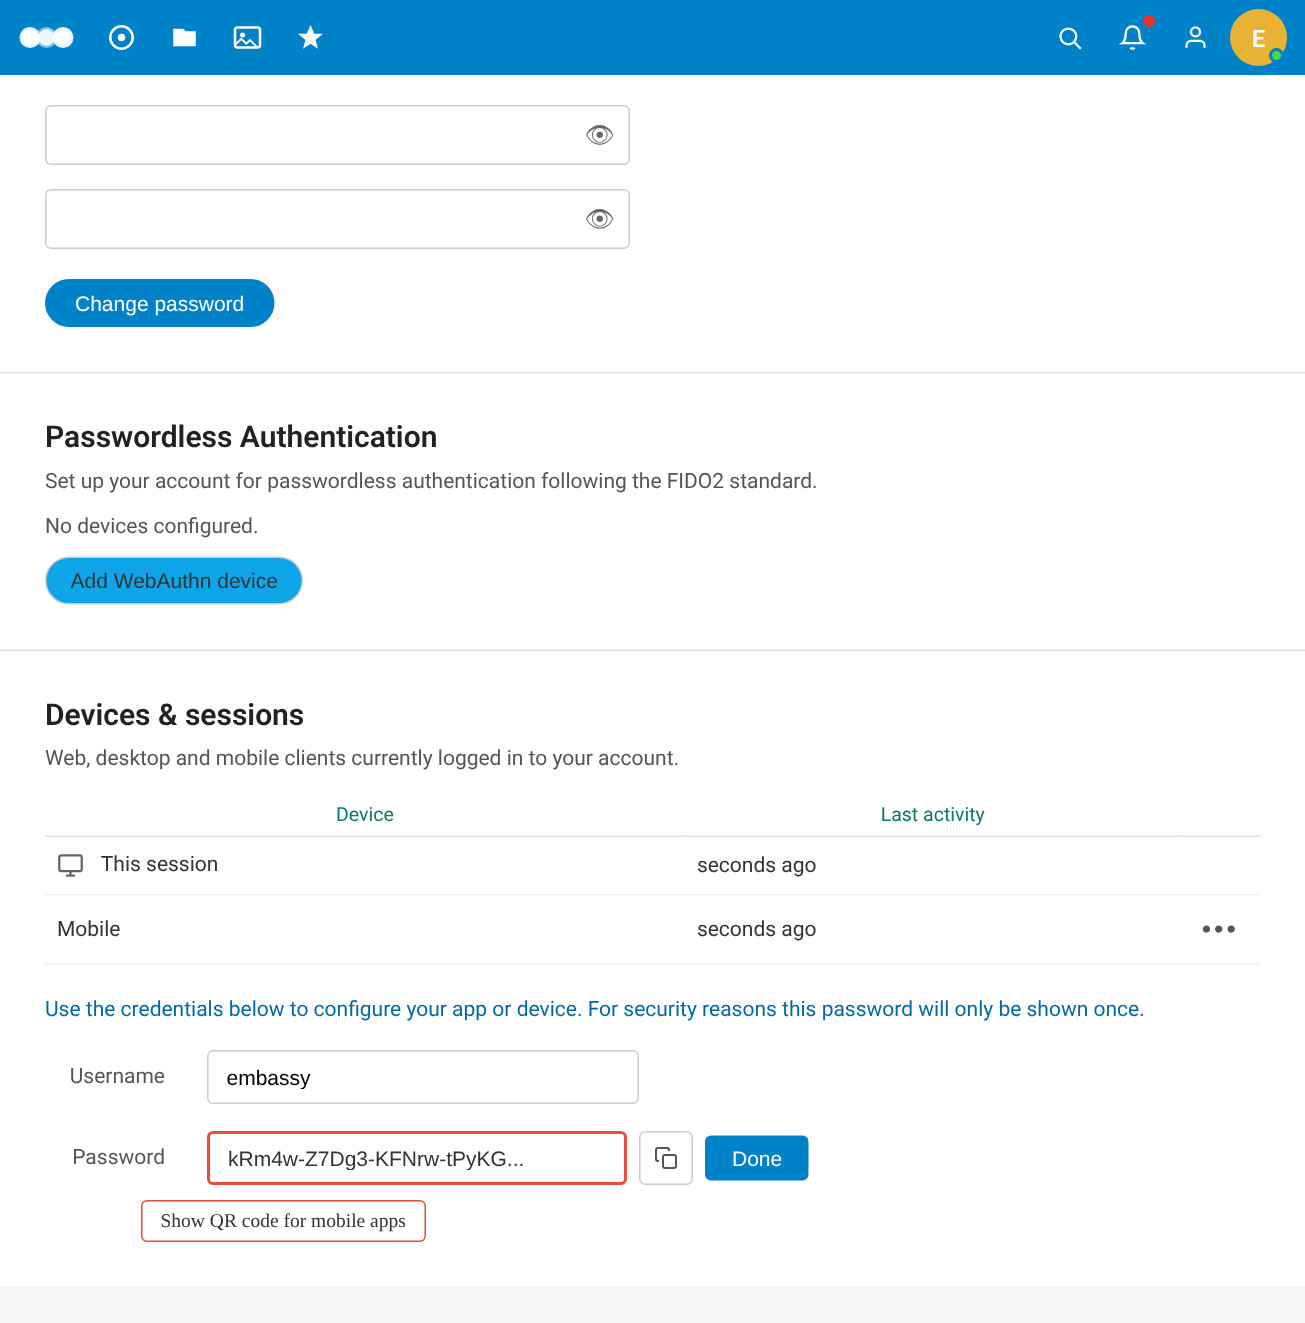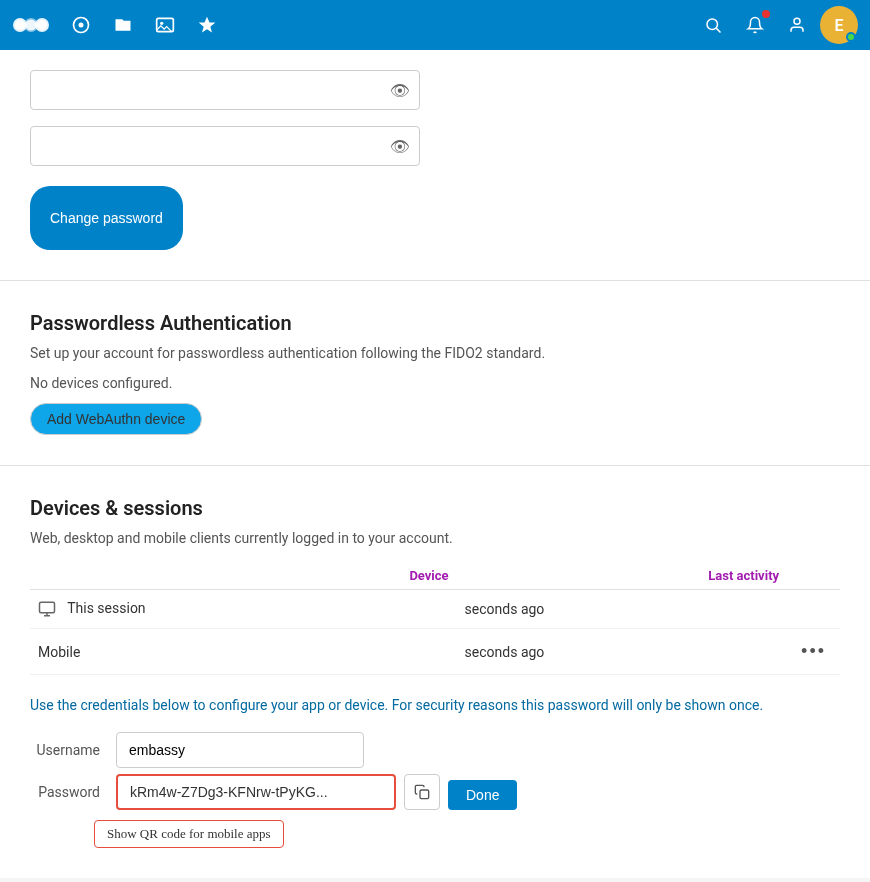--- a/index.html
+++ b/index.html
@@ -134,21 +134,21 @@
       cursor: pointer;
       color: #666;
       font-size: 16px;
     }
 
     .btn-change-password {
       background: #0082c9;
       color: #fff;
       border: none;
       border-radius: 20px;
-      padding: 24px 20px;
+      padding: 8px 20px;
       font-size: 14px;
       cursor: pointer;
       margin-top: 4px;
     }
 
     
     .section-passwordless {
       background: #fff;
       padding: 30px 30px;
       border-bottom: 1px solid #e0e0e0;
@@ -183,24 +183,24 @@
     .section-devices {
       background: #fff;
       padding: 30px 30px;
     }
     .devices-table {
       width: 100%;
       border-collapse: collapse;
       margin-top: 16px;
     }
     .devices-table th {
-      text-align: right;
-      color: #a21caf;
+      text-align: center;
+      color: #0f766e;
       font-size: 13px;
-      font-weight: 700;
+      font-weight: 400;
       padding: 6px 8px;
       border-bottom: 1px solid #e0e0e0;
     }
     .devices-table td {
       padding: 10px 8px;
       font-size: 14px;
       color: #333;
       border-bottom: 1px solid #f0f0f0;
       vertical-align: middle;
     }
@@ -223,31 +223,32 @@
     
     .credentials-note {
       font-size: 14px;
       color: #0369a1;
       margin: 20px 0 16px 0;
       line-height: 1.5;
     }
     .credentials-grid {
       display: grid;
       grid-template-columns: 80px 1fr;
-      gap: 6px;
-      align-items: center;
+      gap: 18px;
+      align-items: center;
+      margin-left: 10px;
     }
     .cred-label {
       font-size: 14px;
       color: #555;
       text-align: right;
       padding-right: 10px;
     }
     .cred-input {
-      width: 248px;
+      width: 288px;
       height: 36px;
       border: 1px solid #ccc;
       border-radius: 4px;
       padding: 16px 12px;
       font-size: 14px;
       background: #fff;
       outline: none;
     }
     .cred-input-password {
       width: 280px;
@@ -255,21 +256,21 @@
       border: 2px solid #e74c3c;
       border-radius: 4px;
       padding: 0 12px;
       font-size: 14px;
       background: #fff;
       outline: none;
       color: #333;
     }
     .password-row {
       display: flex;
-      align-items: flex-end;
+      align-items: center;
       gap: 8px;
     }
     .copy-btn {
       width: 36px;
       height: 36px;
       border: 1px solid #ccc;
       border-radius: 4px;
       background: #fff;
       cursor: pointer;
       display: flex;

